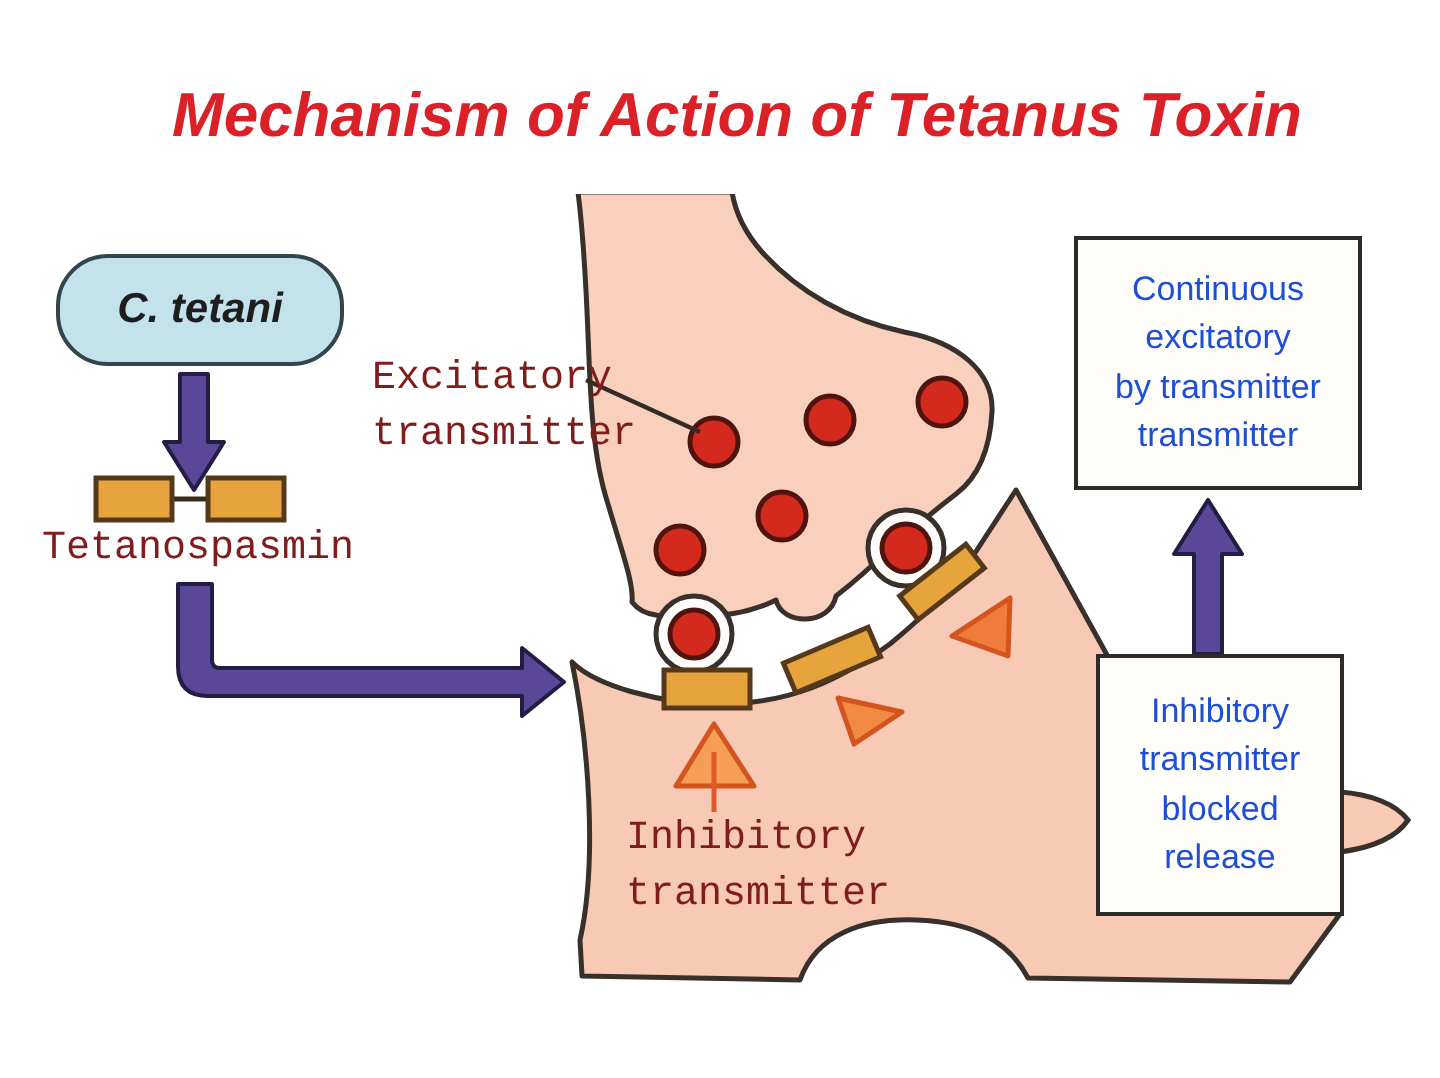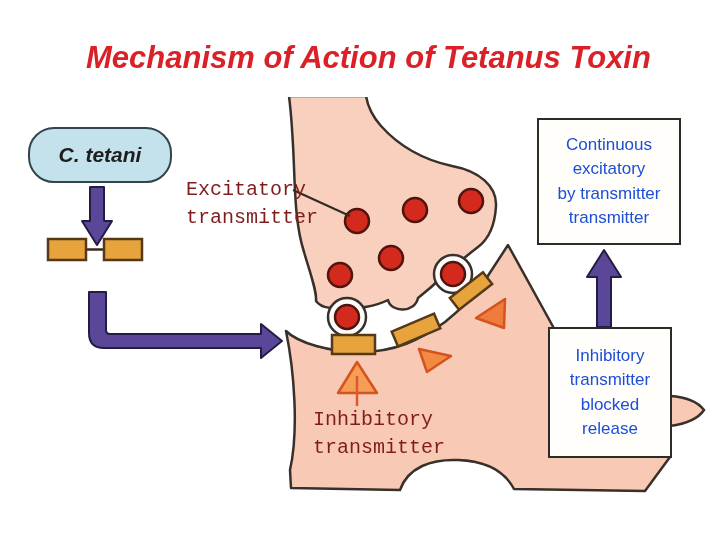--- a/index.html
+++ b/index.html
@@ -95,20 +95,21 @@
     <rect x="48" y="239" width="38" height="21" fill="#e7a33c" stroke="#55391b" stroke-width="2.5"></rect>
     <rect x="104" y="239" width="38" height="21" fill="#e7a33c" stroke="#55391b" stroke-width="2.5"></rect>
   </svg>
 
   <div class="title">Mechanism of Action of Tetanus Toxin</div>
 
   <div class="ctetani">
     <span>C. tetani</span>
   </div>
 
+  <div class="lbl lbl-tetanospasmin">Tetanospasmin</div>
 
   <div class="lbl lbl-excitatory">
     <div>Excitatory</div>
     <div>transmitter</div>
   </div>
 
   <div class="lbl lbl-inhibitory">
     <div>Inhibitory</div>
     <div>transmitter</div>
   </div>

